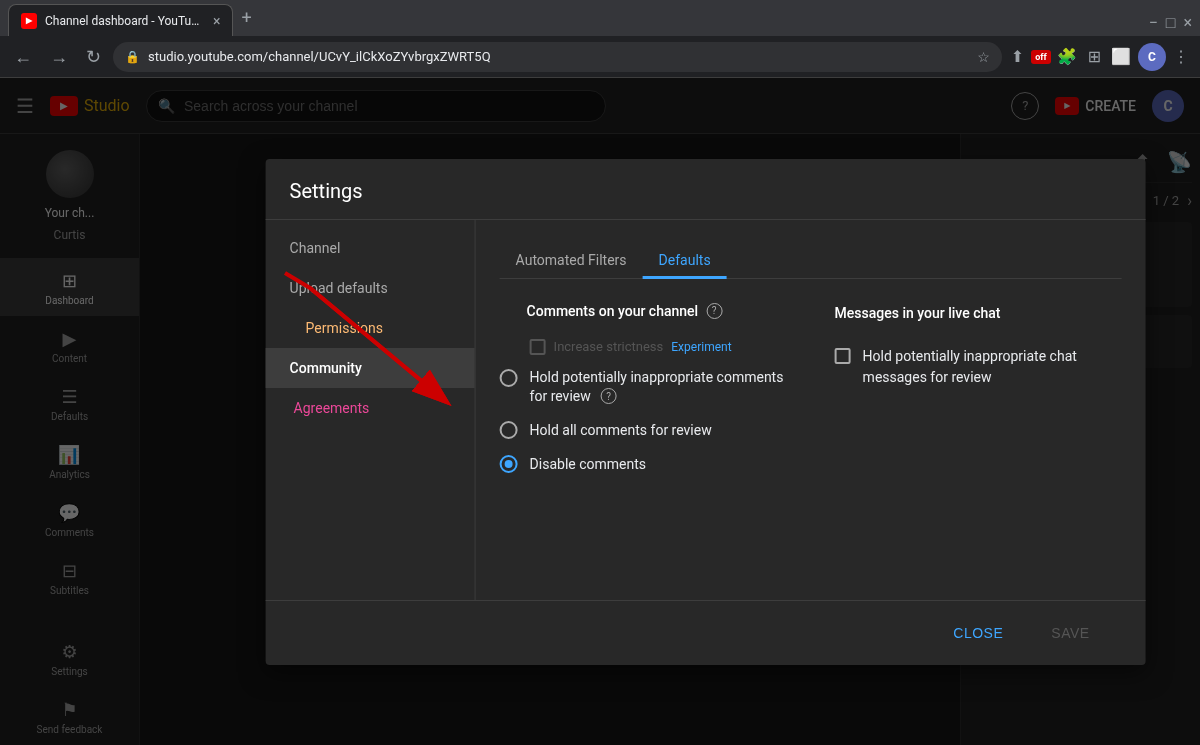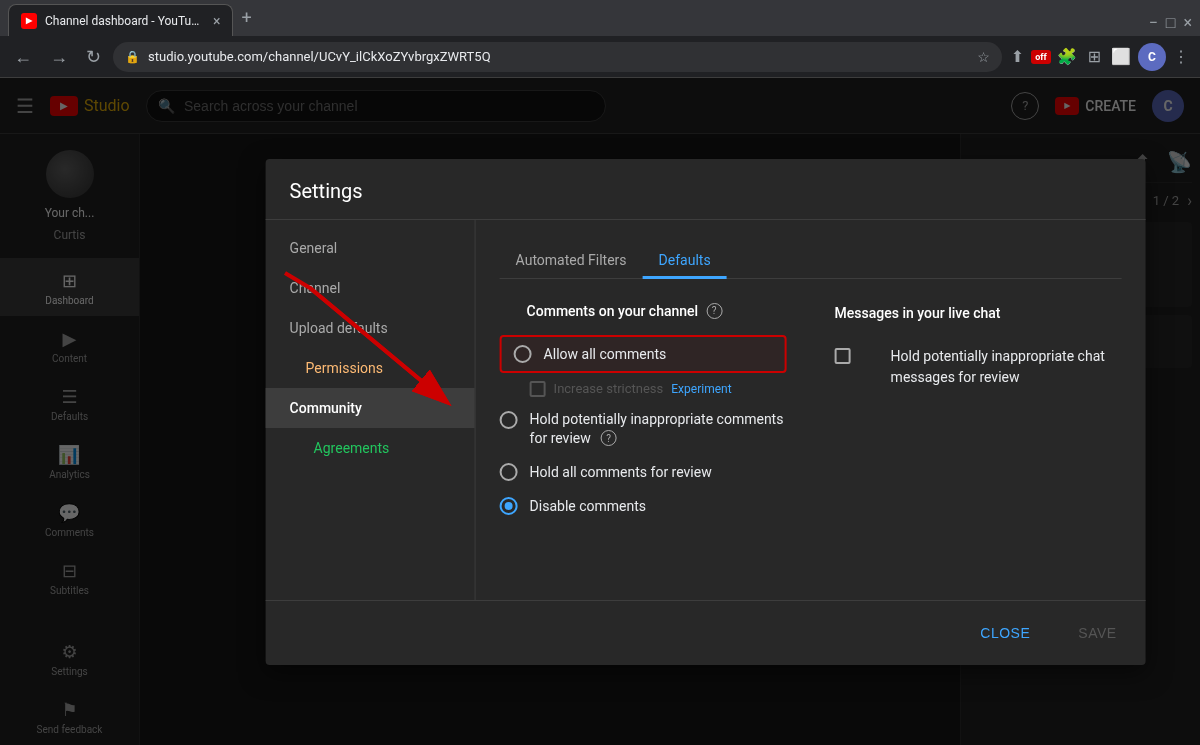--- a/index.html
+++ b/index.html
@@ -165,35 +165,32 @@
     <div style="position:absolute;top:50%;left:50%;transform:translate(-38%,-50%);background:#282828;border-radius:4px;width:880px;z-index:200;box-shadow:0 8px 24px rgba(0,0,0,0.5);">
 
       <div style="padding:20px 24px 16px;border-bottom:1px solid #3d3d3d;">
         <h2 style="color:#fff;font-size:20px;font-weight:400;">Settings</h2>
       </div>
 
       <div style="display:flex;min-height:380px;">
 
         <div style="width:210px;border-right:1px solid #3d3d3d;padding:8px 0;flex-shrink:0;">
           <div style="padding:12px 24px;color:#aaa;font-size:14px;cursor:pointer;">
-            <span>General</span>
-          </div>
-          <div style="padding:12px 24px;color:#aaa;font-size:14px;cursor:pointer;">
             <span>Channel</span>
           </div>
           <div style="padding:12px 24px;color:#aaa;font-size:14px;cursor:pointer;">
             <span>Upload defaults</span>
           </div>
           <div style="padding:12px 40px;color:#fdba74;font-size:14px;cursor:pointer;">
             <span>Permissions</span>
           </div>
           <div style="padding:12px 24px;color:#fff;font-size:14px;cursor:pointer;font-weight:500;background:#3d3d3d;">
             <span>Community</span>
           </div>
-          <div style="padding:12px 28px;color:#22c55e;font-size:14px;cursor:pointer;margin-left:20px;">
+          <div style="padding:12px 28px;color:#ec4899;font-size:14px;cursor:pointer;">
             <span>Agreements</span>
           </div>
         </div>
 
         <div style="flex:1;padding:24px;">
 
           <div style="display:flex;border-bottom:1px solid #3d3d3d;margin-bottom:24px;">
             <div style="padding:8px 16px;color:#aaa;font-size:14px;cursor:pointer;border-bottom:3px solid transparent;margin-bottom:-1px;">
               <span>Automated Filters</span>
             </div>
@@ -203,24 +200,20 @@
           </div>
 
           <div style="display:flex;gap:48px;">
 
             <div style="flex:1;">
               <div style="display:flex;align-items:center;gap:8px;margin-bottom:16px;">
                 <span style="color:#fff;font-size:14px;font-weight:500;padding-left:27px;">Comments on your channel</span>
                 <div style="width:16px;height:16px;border-radius:50%;border:1px solid #aaa;display:flex;align-items:center;justify-content:center;color:#aaa;font-size:10px;cursor:pointer;">?</div>
               </div>
 
-              <div style="display:flex;align-items:center;gap:12px;padding:8px 12px;cursor:pointer;border:2px solid #cc0000;border-radius:4px;margin-bottom:4px;background:rgba(204,0,0,0.05);">
-                <div style="width:18px;height:18px;border-radius:50%;border:2px solid #aaa;flex-shrink:0;display:flex;align-items:center;justify-content:center;"></div>
-                <span style="color:#e8eaed;font-size:14px;">Allow all comments</span>
-              </div>
 
               <div style="margin-left:30px;display:flex;align-items:center;gap:8px;padding:4px 0;">
                 <div style="width:16px;height:16px;border:2px solid #555;border-radius:2px;flex-shrink:0;"></div>
                 <span style="color:#555;font-size:13px;">Increase strictness</span>
                 <span style="color:#3ea6ff;font-size:12px;cursor:pointer;">Experiment</span>
               </div>
 
               <div style="display:flex;align-items:flex-start;gap:12px;padding:8px 0;cursor:pointer;">
                 <div style="width:18px;height:18px;border-radius:50%;border:2px solid #aaa;flex-shrink:0;margin-top:2px;display:flex;align-items:center;justify-content:center;"></div>
                 <div style="flex:1;">
@@ -241,29 +234,29 @@
                 <span style="color:#e8eaed;font-size:14px;">Disable comments</span>
               </div>
             </div>
 
             <div style="flex:1;">
               <div style="margin-bottom:16px;">
                 <span style="color:#fff;font-size:14px;font-weight:500;">Messages in your live chat</span>
               </div>
               <div style="display:flex;align-items:flex-start;gap:12px;padding:8px 0;cursor:pointer;">
                 <div style="width:16px;height:16px;border:2px solid #aaa;border-radius:2px;flex-shrink:0;margin-top:2px;"></div>
-                <span style="color:#e8eaed;font-size:14px;line-height:1.5;margin-left:28px;">Hold potentially inappropriate chat messages for review</span>
-              </div>
-            </div>
-
-          </div>
-        </div>
-      </div>
-
-      <div style="display:flex;justify-content:flex-end;align-items:center;padding:16px 13px;border-top:1px solid #3d3d3d;gap:16px;">
+                <span style="color:#e8eaed;font-size:14px;line-height:1.5;">Hold potentially inappropriate chat messages for review</span>
+              </div>
+            </div>
+
+          </div>
+        </div>
+      </div>
+
+      <div style="display:flex;justify-content:flex-end;align-items:center;padding:16px 40px;border-top:1px solid #3d3d3d;gap:16px;">
         <button style="background:transparent;border:none;cursor:pointer;font-size:14px;font-weight:500;padding:8px 16px;border-radius:4px;color:#3ea6ff;letter-spacing:0.5px;">CLOSE</button>
         <button style="background:transparent;border:none;cursor:pointer;font-size:14px;font-weight:500;padding:8px 16px;border-radius:4px;color:#555;letter-spacing:0.5px;">SAVE</button>
       </div>
     </div>
 
     <svg style="position:absolute;top:0;left:0;width:100%;height:100%;pointer-events:none;z-index:300;" viewBox="0 0 1200 667">
 
       <defs>
         <marker id="arrowhead" markerWidth="10" markerHeight="7" refX="3" refY="3.5" orient="auto">
           <polygon points="0 0, 10 3.5, 0 7" fill="#cc0000"></polygon>

